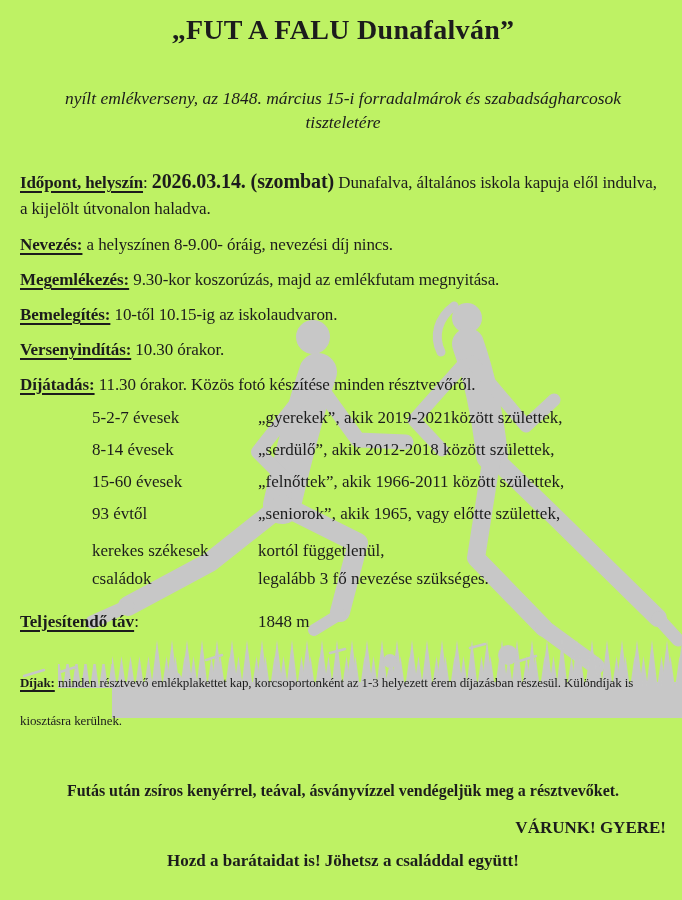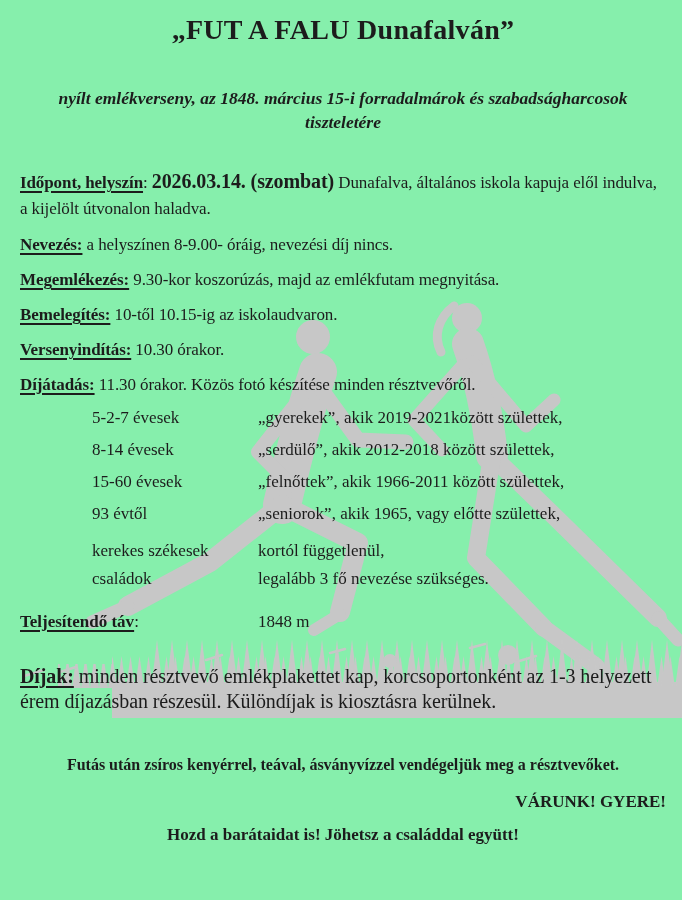--- a/index.html
+++ b/index.html
@@ -1,43 +1,43 @@
 <!DOCTYPE html>
 <html><head>
 <meta charset="utf-8">
 <style>
   html,body { margin:0; padding:0; background:#ffffff; }
   .page {
-    position:relative; width:682px; height:900px; background:#86efac;
+    position:relative; width:682px; height:900px; background:#bef264;
     font-family:"Liberation Serif","DejaVu Serif",serif; color:#1c1c1c;
     overflow:hidden;
   }
   .watermark { position:absolute; left:0; top:0; width:682px; height:900px; z-index:0; }
   .content { position:relative; z-index:1; padding:12px 16px 0 20px; }
 
   .title { margin:2px 0 0 0; text-align:center; font-size:28px; font-weight:bold; letter-spacing:0.3px; }
   .subtitle { margin:40px auto 0 auto; max-width:600px; text-align:center;
-              font-style:italic; font-size:17.5px; line-height:24px;font-weight:bold; }
+              font-style:italic; font-size:17.5px; line-height:24px; }
 
   .sections { margin-top:34px; }
   .section { margin:11px 0 0 0; font-size:17px; line-height:24px; letter-spacing:-0.1px; }
   .section.first { margin-top:0; line-height:26px; }
   .sec-label { font-weight:bold; text-decoration:underline; text-decoration-thickness:1.5px; text-underline-offset:3px; }
   .date-big { font-weight:bold; font-size:20px; }
 
   .groups-heading { margin:6px 0 0 0; font-size:17px; line-height:24px; }
   .grow { display:flex; margin:9px 0 0 72px; font-size:17px; line-height:23px; }
   .grow .age { flex:none; width:166px; }
   .grow.extra-first { margin-top:14px; }
   .grow.extra-second { margin-top:5px; }
 
   .distance { position:relative; margin:20px 0 0 0; font-size:17px; line-height:24px; }
   .dist-value { position:absolute; left:238px; top:0; }
 
-  .prizes { margin:30px 0 0 0; font-size:20px; line-height:25px; letter-spacing:-0.1px; }
+  .prizes { margin:30px 0 0 0; font-size:13px; line-height:38px; letter-spacing:-0.1px; }
 
   .footer1 { margin:40px 0 0 0; text-align:center; font-weight:bold; font-size:16px; line-height:22px; white-space:nowrap; }
   .footer2 { margin:14px 0 0 0; text-align:right; font-weight:bold; font-size:17px; line-height:24px; }
   .footer3 { margin:9px 0 0 0; text-align:center; font-weight:bold; font-size:17px; line-height:24px; }
 
   .wm-stroke { fill:none; stroke:#c7c7c7; stroke-linecap:round; stroke-linejoin:round; }
   .wm-fill { fill:#c7c7c7; }
 </style>
 </head>
 <body>

